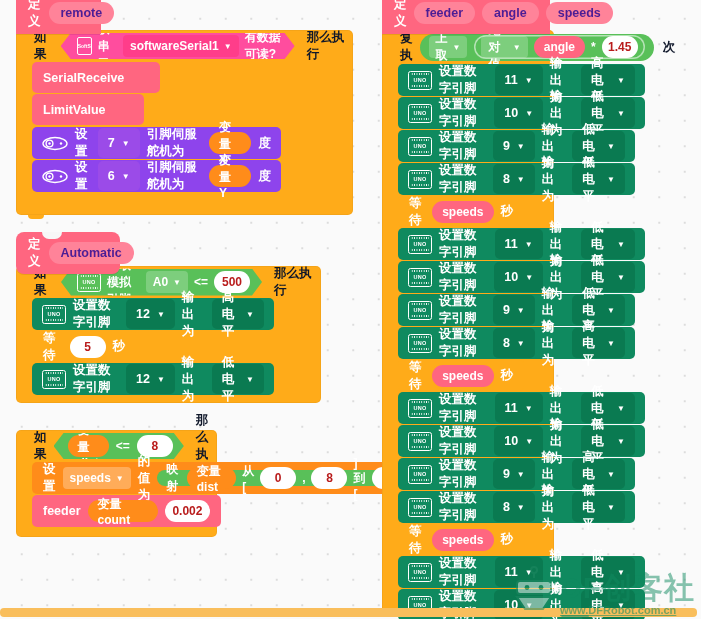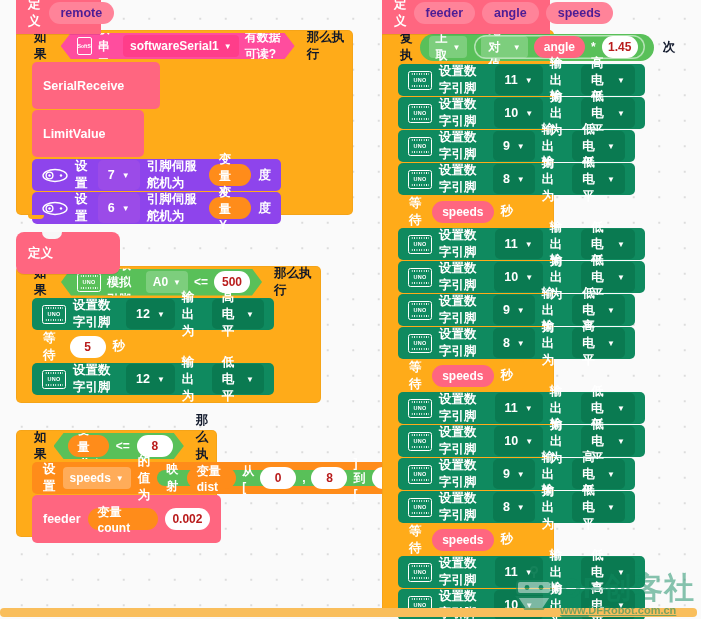--- a/index.html
+++ b/index.html
@@ -110,21 +110,21 @@
   
   .purple{
     background:#8E44EC;border-radius:5px;color:#fff;
     display:flex;align-items:center;height:30px;padding:0 10px;gap:7px;
     font-size:12.5px;font-weight:bold;
   }
 
   
   .pinkcall{
     background:#FF6680;border-radius:5px;color:#fff;
-    display:flex;align-items:center;height:30px;padding:8px 11px;gap:7px;
+    display:flex;align-items:center;height:30px;padding:0 11px;gap:7px;
     font-size:12.5px;font-weight:bold;
   }
 
   
   .orangestack{
     background:#FFAB19;border-radius:5px;color:#fff;
     display:flex;align-items:center;height:30px;padding:0 11px;gap:7px;
     font-size:12.5px;font-weight:bold;
   }
   .orangestack.var{background:#FF8C1A;}
@@ -320,20 +320,21 @@
         <div class="pinkcall" style="width:167px;height:32px;margin-top:1px;border-radius:5px;">
           <span>feeder</span>
           <span class="oval orange">变量 count</span>
           <span class="oval white">0.002</span>
         </div>
       </div>
     </div>
 
     <div class="blk hat" style="left:8px;top:0px;width:104px;border-radius:8px;height:42px;">
       <span class="kw">定义</span>
+      <span class="arg">Automatic</span>
       <span class="hat-notch"></span>
     </div>
   </div>
 
   <div class="blk" style="left:382px;top:-4px;width:320px;">
 
     <div class="blk cblock" style="left:0px;top:34px;width:172px;height:584px;border-radius:5px;">
       <div class="chead" style="height:34px;">
         <span class="kwo">重复执行</span>
         <span class="oval green" style="height:27px;border-radius:14px;padding:0 9px;gap:7px;">

